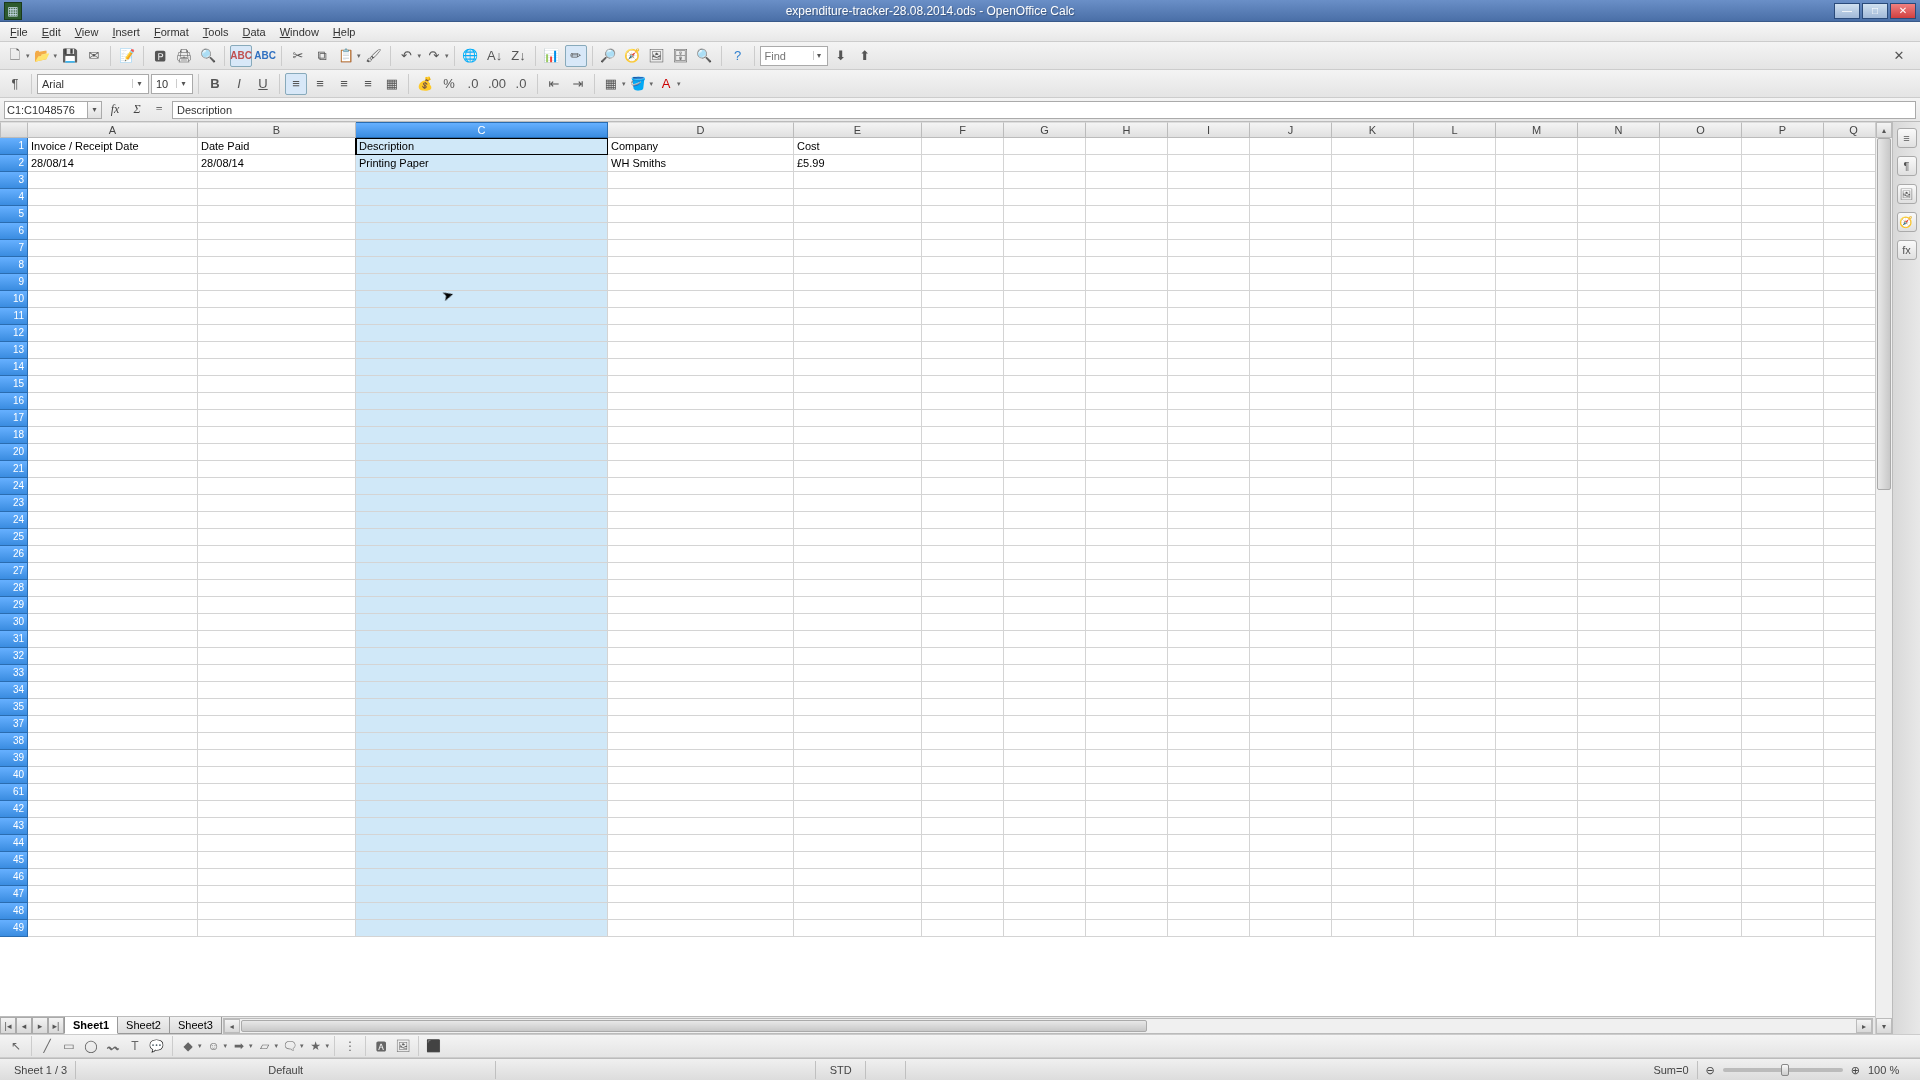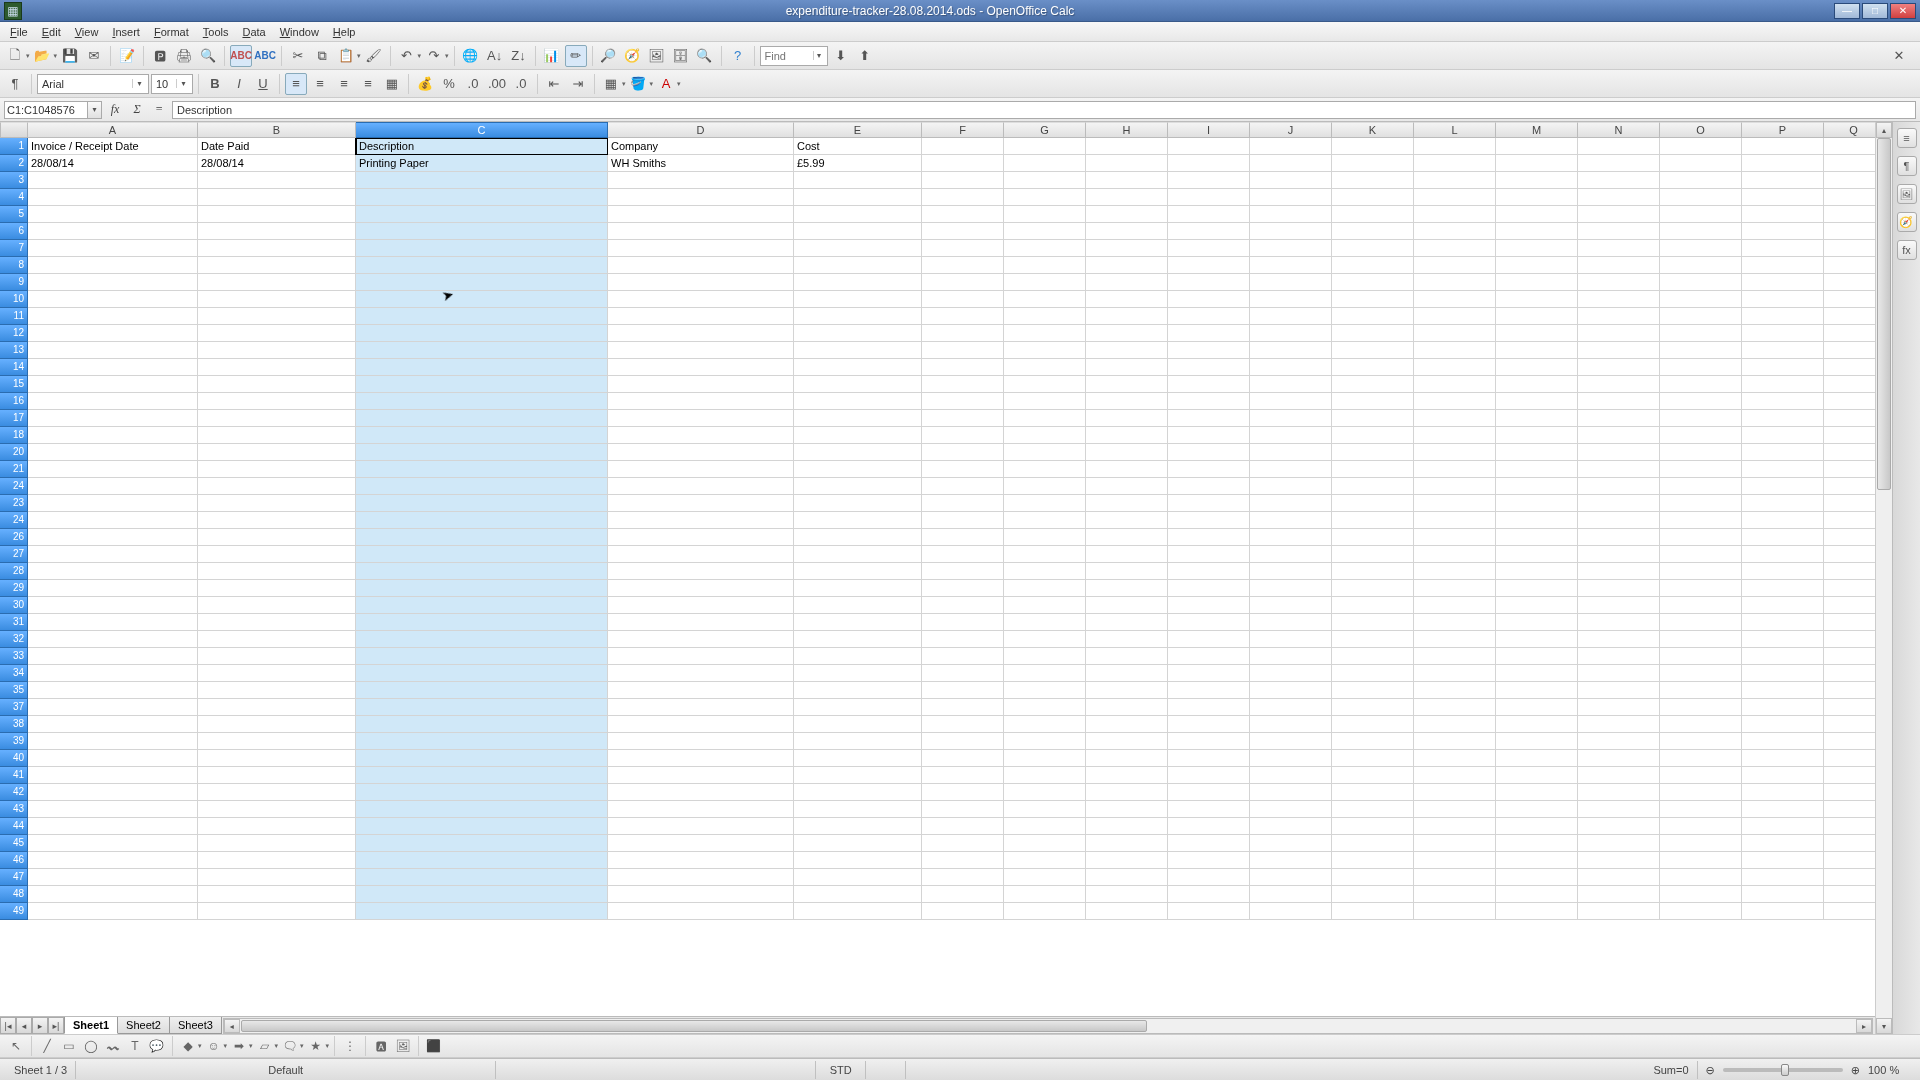--- a/index.html
+++ b/index.html
@@ -702,20 +702,40 @@
             <div class="cell" style="width: 82px;"></div>
             <div class="cell" style="width: 82px;"></div>
             <div class="cell" style="width: 82px;"></div>
             <div class="cell" style="width: 82px;"></div>
             <div class="cell" style="width: 82px;"></div>
             <div class="cell" style="width: 82px;"></div>
             <div class="cell" style="width: 82px;"></div>
             <div class="cell" style="width: 60px;"></div>
           </div>
           <div class="row">
+            <div class="rowhdr sel">25</div>
+            <div class="cell" style="width: 170px;"></div>
+            <div class="cell" style="width: 158px;"></div>
+            <div class="cell sel" style="width: 252px;"></div>
+            <div class="cell" style="width: 186px;"></div>
+            <div class="cell" style="width: 128px;"></div>
+            <div class="cell" style="width: 82px;"></div>
+            <div class="cell" style="width: 82px;"></div>
+            <div class="cell" style="width: 82px;"></div>
+            <div class="cell" style="width: 82px;"></div>
+            <div class="cell" style="width: 82px;"></div>
+            <div class="cell" style="width: 82px;"></div>
+            <div class="cell" style="width: 82px;"></div>
+            <div class="cell" style="width: 82px;"></div>
+            <div class="cell" style="width: 82px;"></div>
+            <div class="cell" style="width: 82px;"></div>
+            <div class="cell" style="width: 82px;"></div>
+            <div class="cell" style="width: 60px;"></div>
+          </div>
+          <div class="row">
             <div class="rowhdr sel">26</div>
             <div class="cell" style="width: 170px;"></div>
             <div class="cell" style="width: 158px;"></div>
             <div class="cell sel" style="width: 252px;"></div>
             <div class="cell" style="width: 186px;"></div>
             <div class="cell" style="width: 128px;"></div>
             <div class="cell" style="width: 82px;"></div>
             <div class="cell" style="width: 82px;"></div>
             <div class="cell" style="width: 82px;"></div>
             <div class="cell" style="width: 82px;"></div>
@@ -982,21 +1002,21 @@
             <div class="cell" style="width: 82px;"></div>
             <div class="cell" style="width: 82px;"></div>
             <div class="cell" style="width: 82px;"></div>
             <div class="cell" style="width: 82px;"></div>
             <div class="cell" style="width: 82px;"></div>
             <div class="cell" style="width: 82px;"></div>
             <div class="cell" style="width: 82px;"></div>
             <div class="cell" style="width: 60px;"></div>
           </div>
           <div class="row">
-            <div class="rowhdr sel">41</div>
+            <div class="rowhdr sel">61</div>
             <div class="cell" style="width: 170px;"></div>
             <div class="cell" style="width: 158px;"></div>
             <div class="cell sel" style="width: 252px;"></div>
             <div class="cell" style="width: 186px;"></div>
             <div class="cell" style="width: 128px;"></div>
             <div class="cell" style="width: 82px;"></div>
             <div class="cell" style="width: 82px;"></div>
             <div class="cell" style="width: 82px;"></div>
             <div class="cell" style="width: 82px;"></div>
             <div class="cell" style="width: 82px;"></div>

